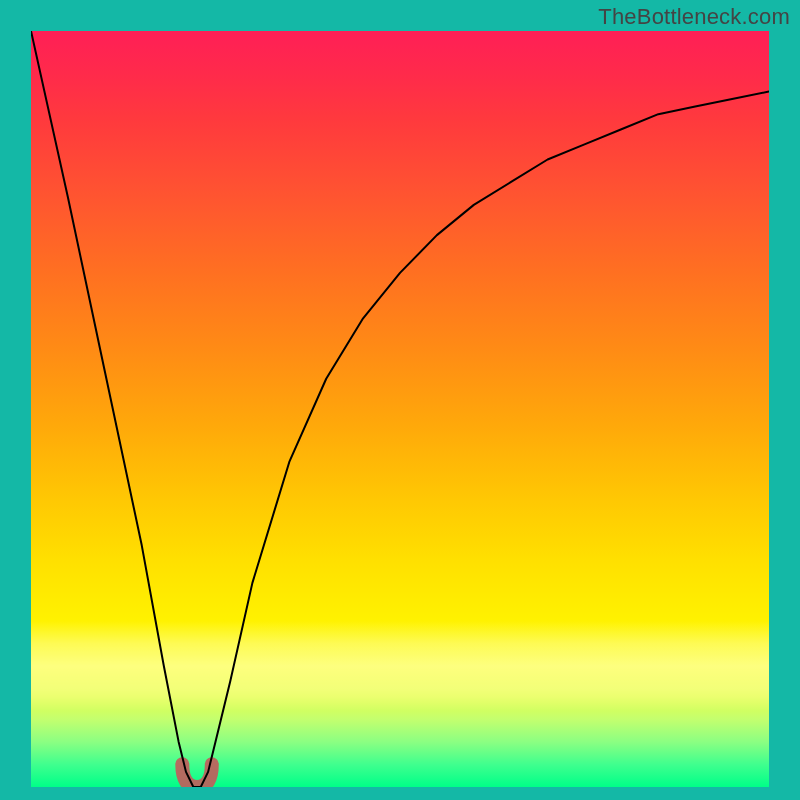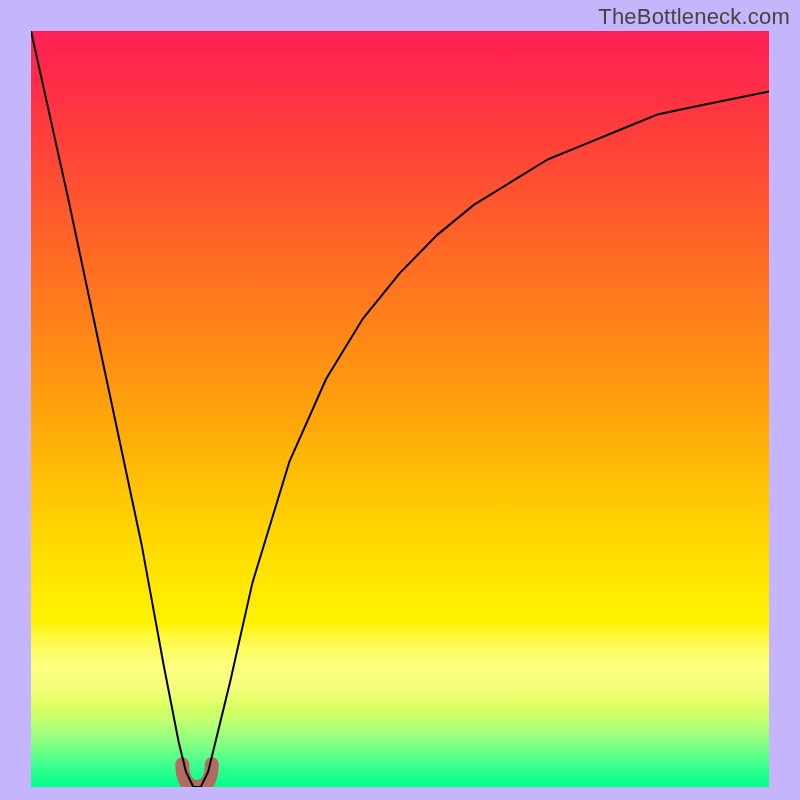--- a/index.html
+++ b/index.html
@@ -8,21 +8,21 @@
     width: 800px;
     height: 800px;
     background: #000;
     overflow: hidden;
     font-family: Arial, Helvetica, sans-serif;
   }
   .stage {
     position: relative;
     width: 800px;
     height: 800px;
-    background: #c4b5fd;
+    background: #14b8a6;
   }
   .watermark {
     position: absolute;
     top: 4px;
     right: 10px;
     color: #444;
     font-size: 22px;
     font-weight: 500;
     letter-spacing: 0.2px;
     z-index: 50;

